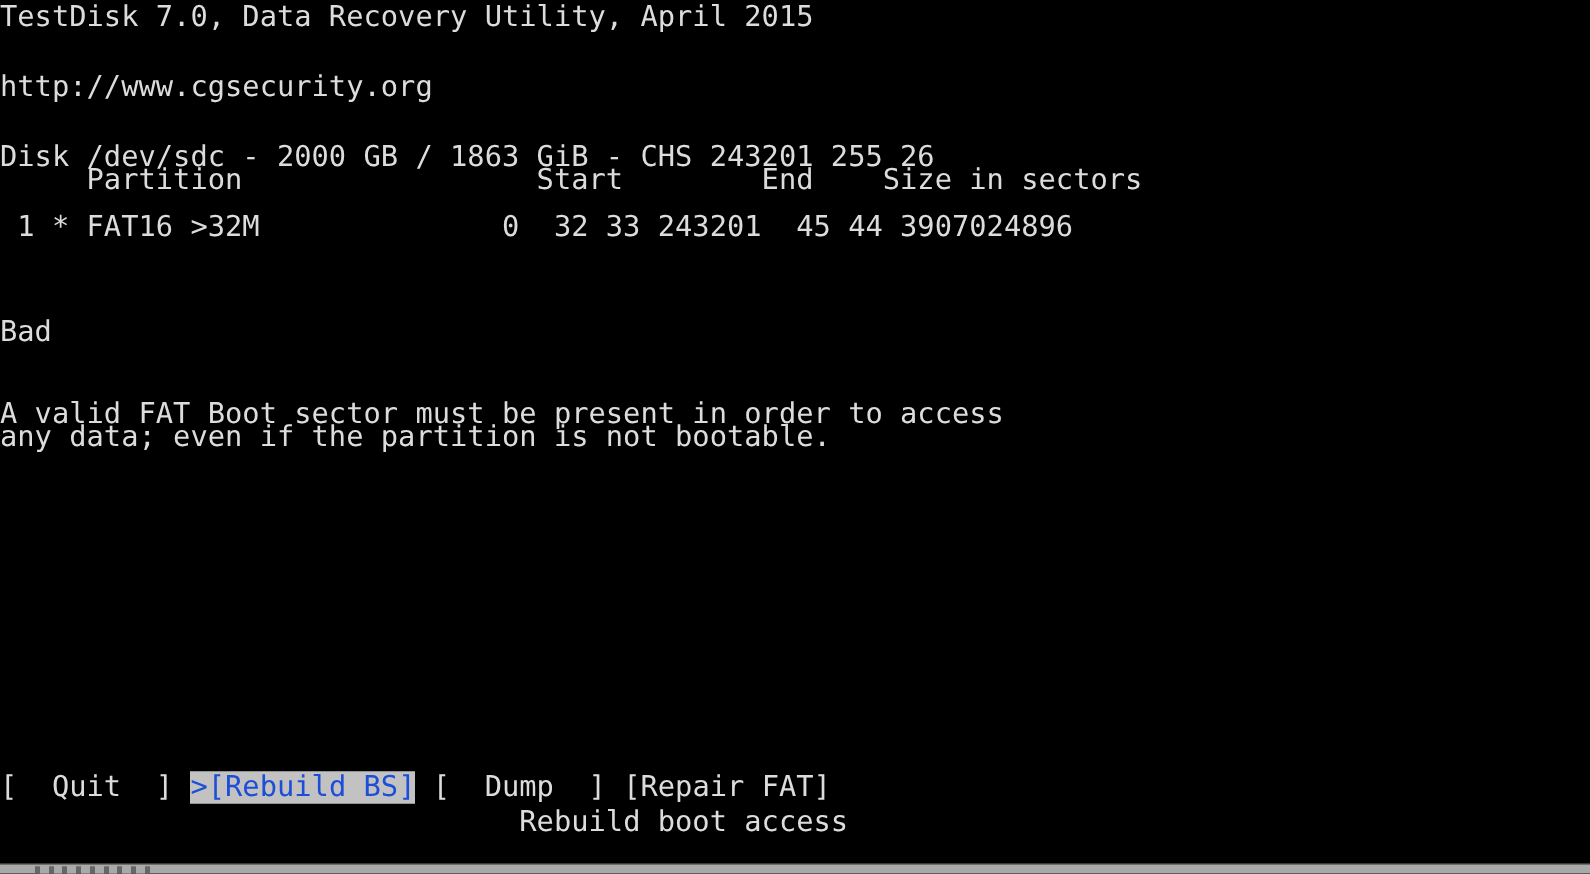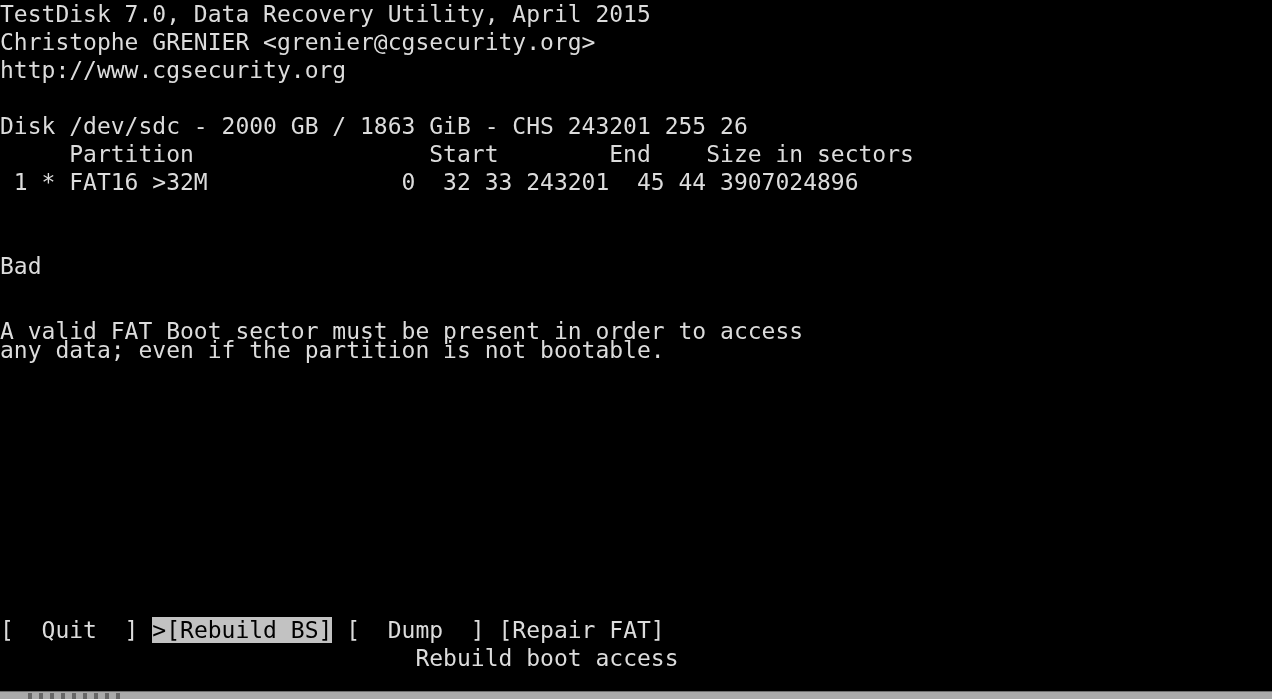--- a/index.html
+++ b/index.html
@@ -44,21 +44,21 @@
     line-height: 28px;
     white-space: pre;
     color: #dcdcdc;
   }
 
   .blank { color: transparent; }
 
   
   .sel {
     background: #c2c2c2;
-    color: #000000;
+    color: #1d4ed8;
   }
 
   
   #taskbar {
     position: absolute;
     left: 0;
     bottom: 0;
     width: 1272px;
     height: 8px;
     background: #a9a9a9;
@@ -80,29 +80,28 @@
 </style>
 </head>
 <body>
 
 <div id="screen">
 
   <div class="term">
 
     <div class="row" style="top:0px">TestDisk 7.0, Data Recovery Utility, April 2015</div>
 
-    <div class="row" style="top:28px">Christophe GRENIER &lt;grenier@cgsecurity.org&gt;</div>
 
     <div class="row" style="top:56px">http://www.cgsecurity.org</div>
 
     <div class="row blank" style="top:84px">&nbsp;</div>
 
     <div class="row" style="top:112px">Disk /dev/sdc - 2000 GB / 1863 GiB - CHS 243201 255 26</div>
 
-    <div class="row" style="top:140px">     Partition                 Start        End    Size in sectors</div>
+    <div class="row" style="top:130px">     Partition                 Start        End    Size in sectors</div>
 
     <div class="row" style="top:168px"> 1 * FAT16 &gt;32M              0  32 33 243201  45 44 3907024896</div>
 
     <div class="row blank" style="top:196px">&nbsp;</div>
 
 
     <div class="row" style="top:252px">Bad</div>
 
     <div class="row blank" style="top:280px">&nbsp;</div>
 

